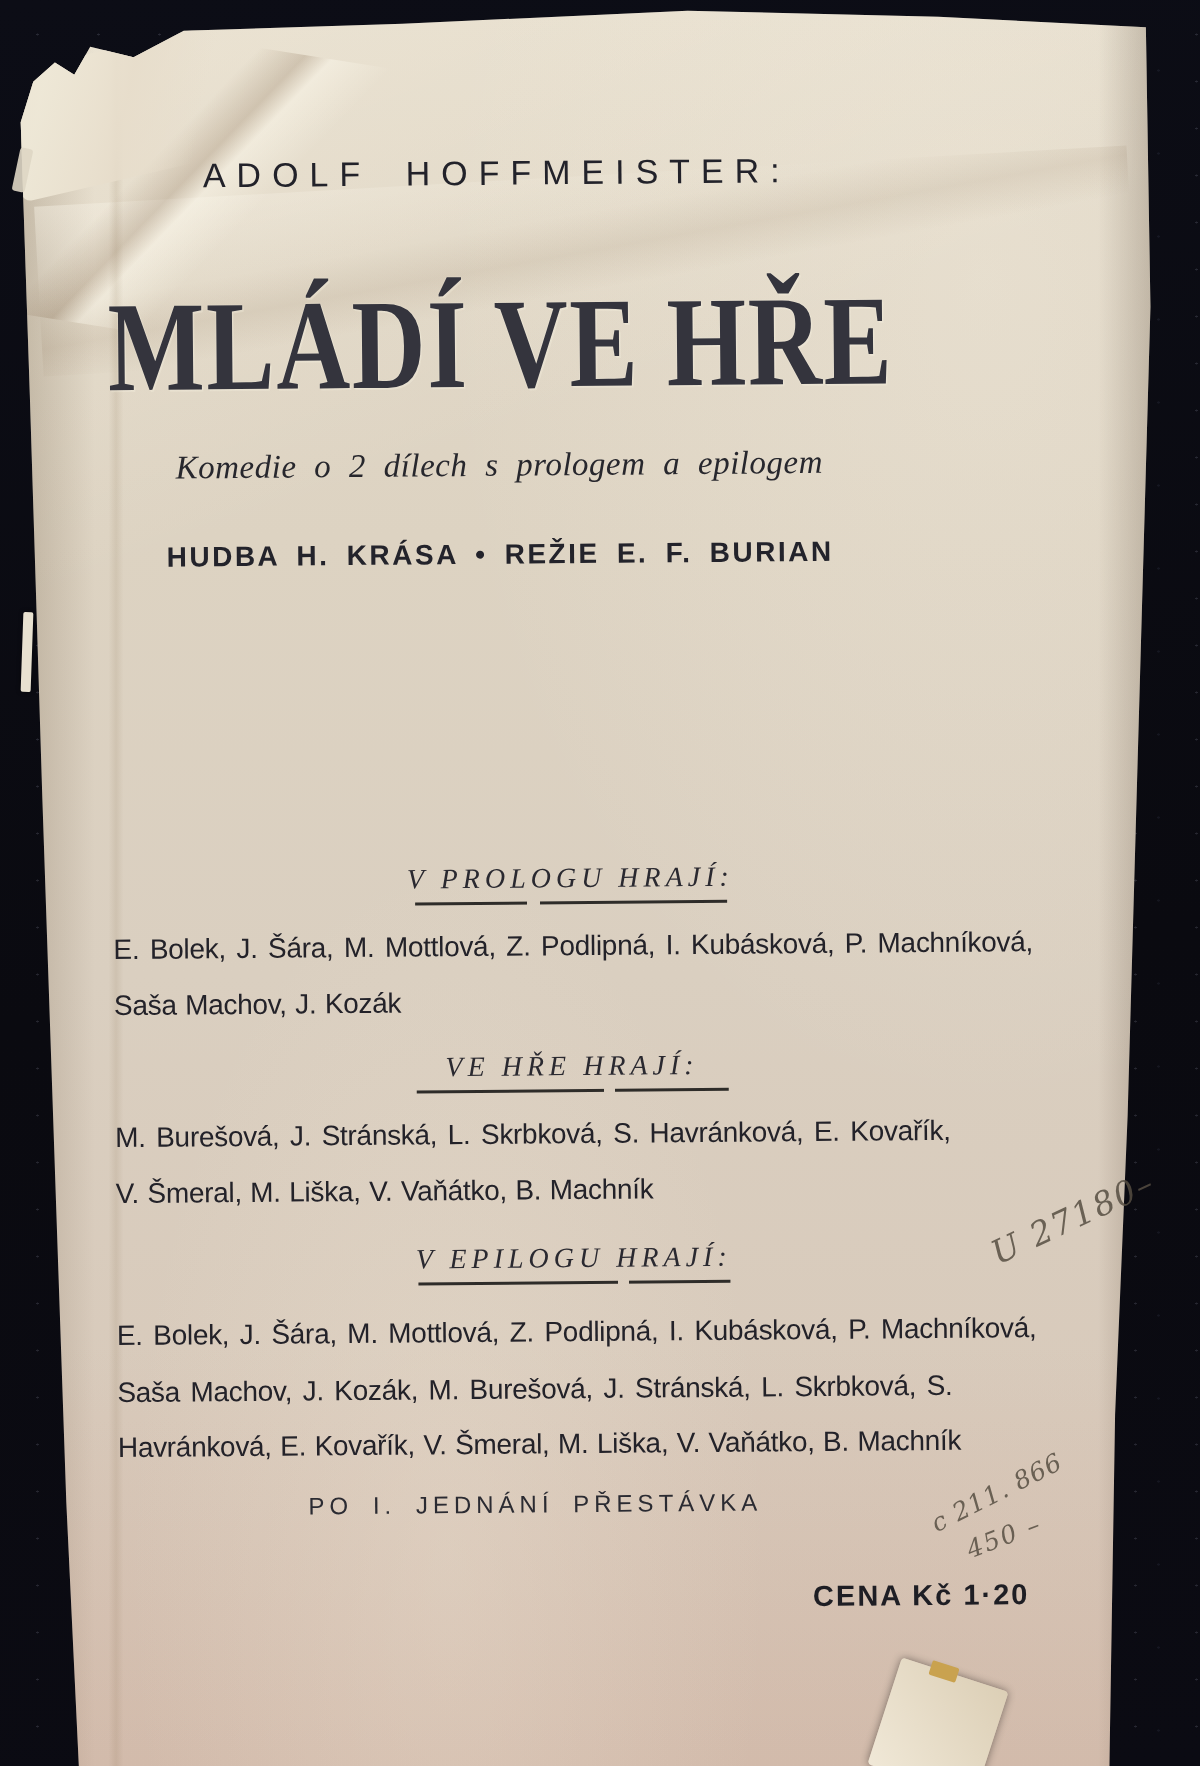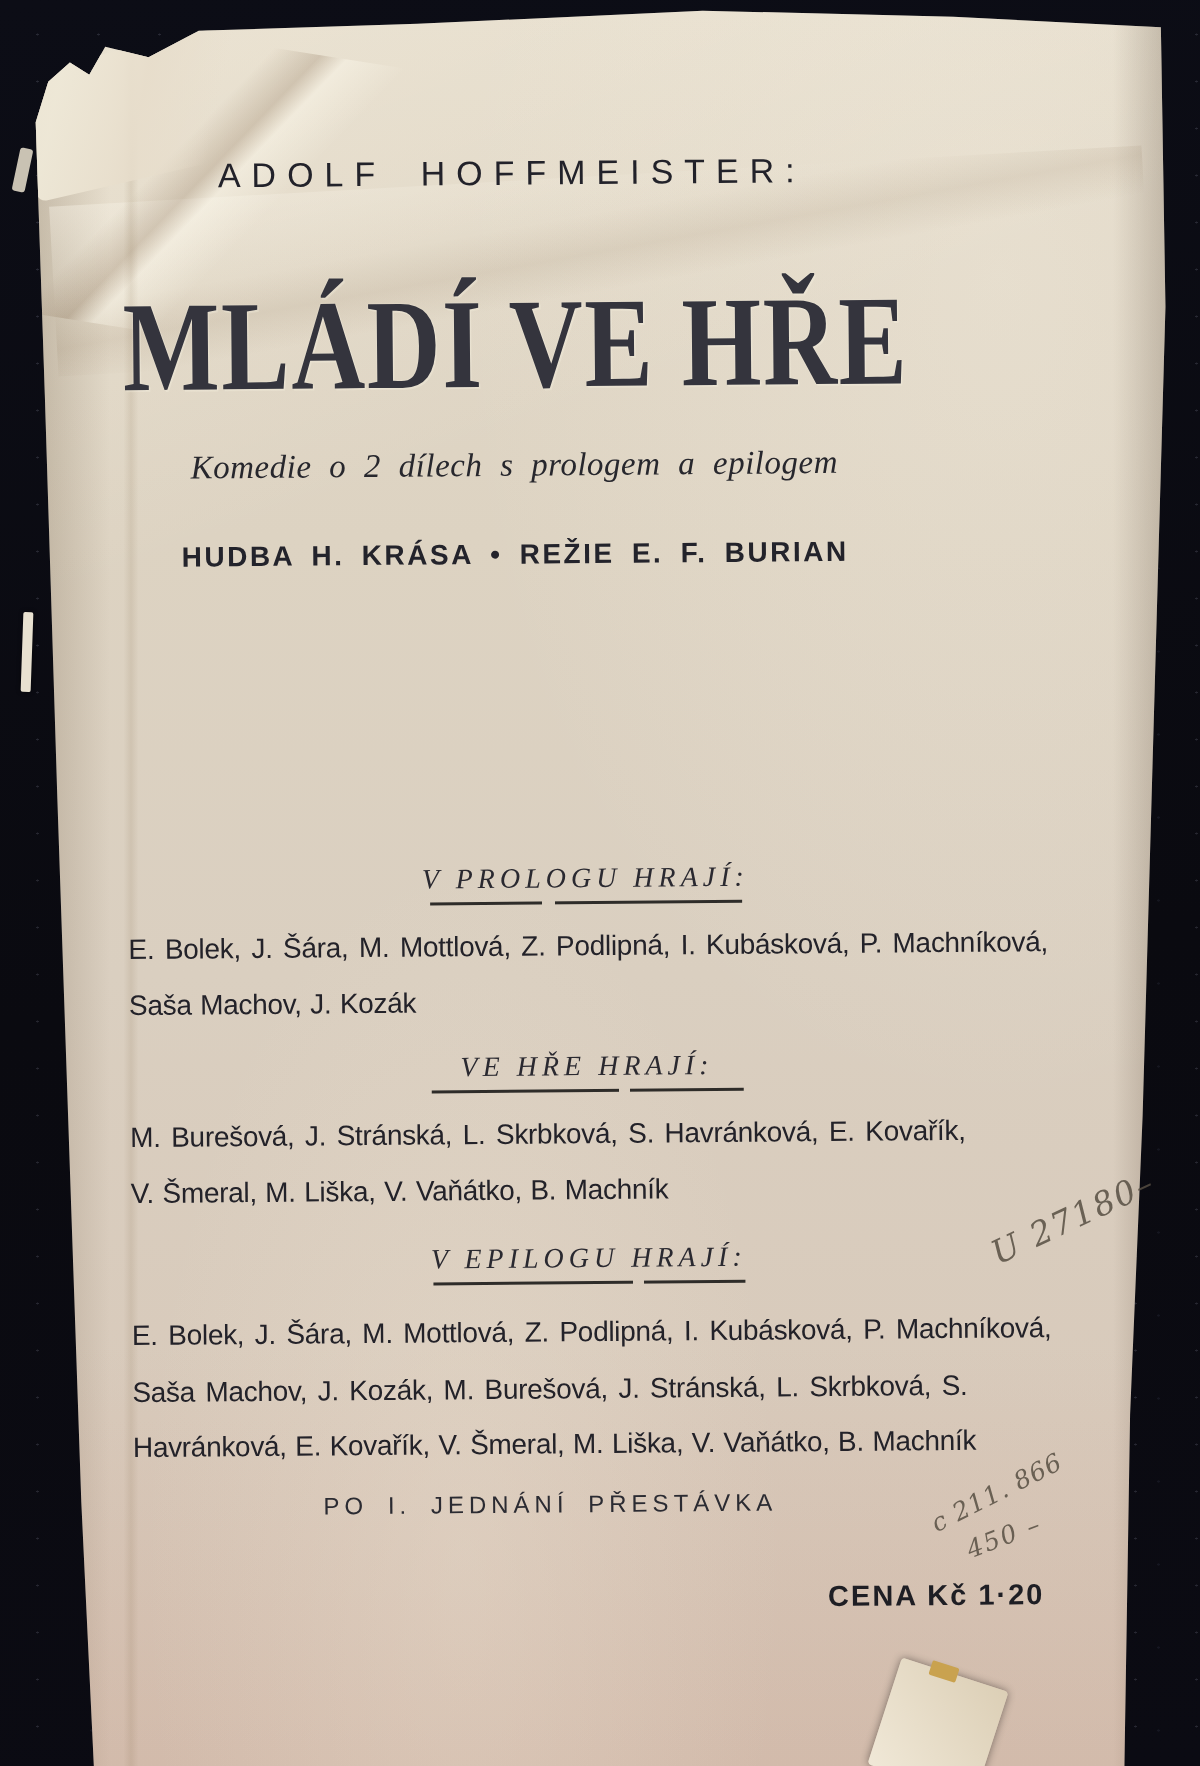--- a/index.html
+++ b/index.html
@@ -8,21 +8,21 @@
     font-family:"Liberation Sans",sans-serif;
     background-color:#0a0a10;
     background-image:
       radial-gradient(rgba(185,190,215,0.16) 1px, transparent 1.6px),
       radial-gradient(rgba(120,130,170,0.10) 1px, transparent 1.6px),
       linear-gradient(175deg,#0c0d16 0%, #0a0a10 55%, #0b0b13 100%);
     background-size:61px 47px, 97px 83px, 100% 100%;
     background-position:7px 11px, 43px 29px, 0 0;
   }
   .paper{
-    position:absolute;left:30px;top:8px;width:1140px;height:1758px;
+    position:absolute;left:15px;top:8px;width:1140px;height:1758px;
     background:
       radial-gradient(ellipse at 38% 88%, rgba(238,228,212,0.30), transparent 32%),
       radial-gradient(ellipse at 85% 15%, rgba(250,245,232,0.25), transparent 40%),
       linear-gradient(to left, rgba(73,55,38,0.30), rgba(73,55,38,0) 5%),
       linear-gradient(to right, rgba(90,70,45,0.25), transparent 7%),
       linear-gradient(160deg, rgba(255,250,235,0.30) 0%, transparent 28%),
       linear-gradient(to top, rgba(200,150,135,0.22), transparent 24%),
       linear-gradient(180deg,#e3dac9 0%, #ddd3c2 30%, #dacfc0 55%, #d8cabb 80%, #d5c5b5 100%);
     clip-path:polygon(
       0.5% 6.5%, 1.6% 4.2%, 3.5% 3.1%, 5.2% 3.8%, 6.6% 2.2%, 10.4% 2.8%,

